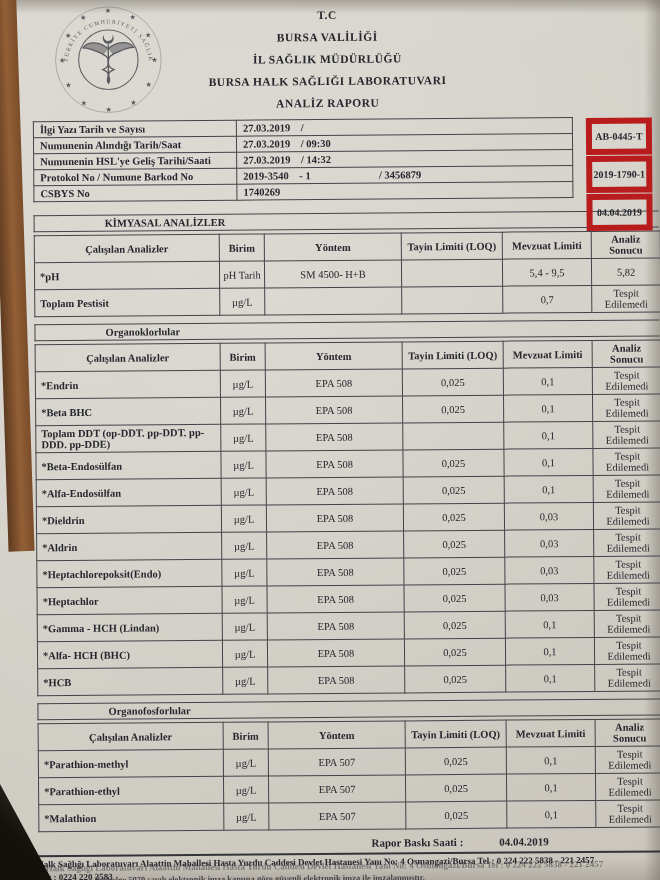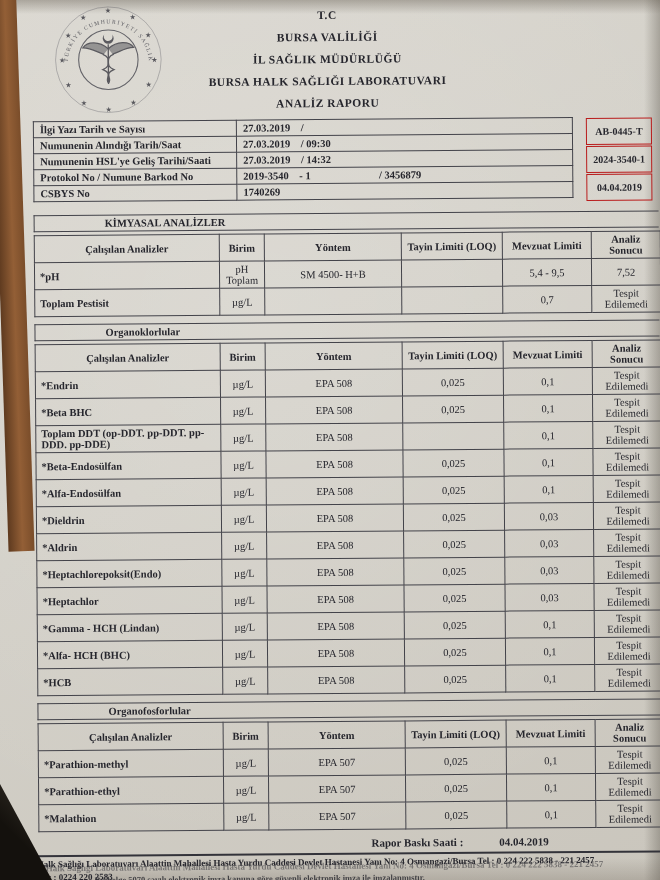--- a/index.html
+++ b/index.html
@@ -36,21 +36,21 @@
   .hdr{padding-top:9px;text-align:center;}
   .hdr .hline{font-size:11.5px;font-weight:bold;letter-spacing:.5px;line-height:12px;margin-bottom:10px;}
   .seal{position:absolute;left:56px;top:3px;width:110px;height:110px;opacity:.82;}
 
   
   .mid{position:relative;margin-top:9px;height:87px;}
   table.info{position:absolute;left:35px;top:0;width:540px;border-collapse:collapse;table-layout:fixed;}
   table.info td{border:1px solid #43434a;height:15px;font-size:10.5px;font-weight:bold;
     padding:0 0 0 6px;white-space:pre;overflow:hidden;}
   .refbox{position:absolute;left:588px;top:1px;width:66px;display:flex;flex-direction:column;gap:1px;}
-  .refbox .rcell{border:1px solid #b91c1c;height:25px;line-height:25px;text-align:center;
+  .refbox .rcell{border:6px solid #b91c1c;height:25px;line-height:25px;text-align:center;
     font-size:10px;font-weight:bold;background:rgba(255,255,255,.05);}
 
   
   .section{margin:7px 0 0 35px;}
   .banner{border:1px solid #43434a;border-right:none;height:15px;line-height:15px;
     font-weight:bold;font-size:10.5px;padding-left:70px;}
   table.an{width:626px;border-collapse:collapse;table-layout:fixed;margin-top:3px;}
   table.an th{border:1px solid #43434a;font-size:10.5px;font-weight:bold;height:26px;
     text-align:center;vertical-align:middle;padding:0 2px;}
   table.an td{border:1px solid #43434a;font-size:10.5px;height:24px;text-align:center;
@@ -147,21 +147,21 @@
               <td class="c-value">2019-3540    - 1                          / 3456879</td>
             </tr>
             <tr>
               <td class="c-label">CSBYS No</td>
               <td class="c-value">1740269</td>
             </tr>
           </tbody>
       </table>
       <div class="refbox">
         <div class="rcell">AB-0445-T</div>
-        <div class="rcell">2024-3540-1</div>
+        <div class="rcell">2019-1790-1</div>
         <div class="rcell">04.04.2019</div>
       </div>
     </div>
 
     <div class="section">
       <div class="banner">KİMYASAL ANALİZLER</div>
       <table class="an">
         <colgroup>
             <col class="co-name">
             <col class="co-birim">
@@ -176,25 +176,25 @@
           <th>Birim</th>
           <th>Yöntem</th>
           <th>Tayin Limiti (LOQ)</th>
           <th>Mevzuat Limiti</th>
           <th>Analiz Sonucu</th>
         </tr>
           </thead>
         <tbody>
             <tr>
               <td class="c-name">*pH</td>
-              <td class="c-birim">pH Toplam</td>
+              <td class="c-birim">pH Tarih</td>
               <td class="c-yontem">SM 4500- H+B</td>
               <td class="c-loq"></td>
               <td class="c-mevzuat">5,4 - 9,5</td>
-              <td class="c-sonuc">7,52</td>
+              <td class="c-sonuc">5,82</td>
             </tr>
             <tr>
               <td class="c-name">Toplam Pestisit</td>
               <td class="c-birim">µg/L</td>
               <td class="c-yontem"></td>
               <td class="c-loq"></td>
               <td class="c-mevzuat">0,7</td>
               <td class="c-sonuc">Tespit Edilemedi</td>
             </tr>
           </tbody>

